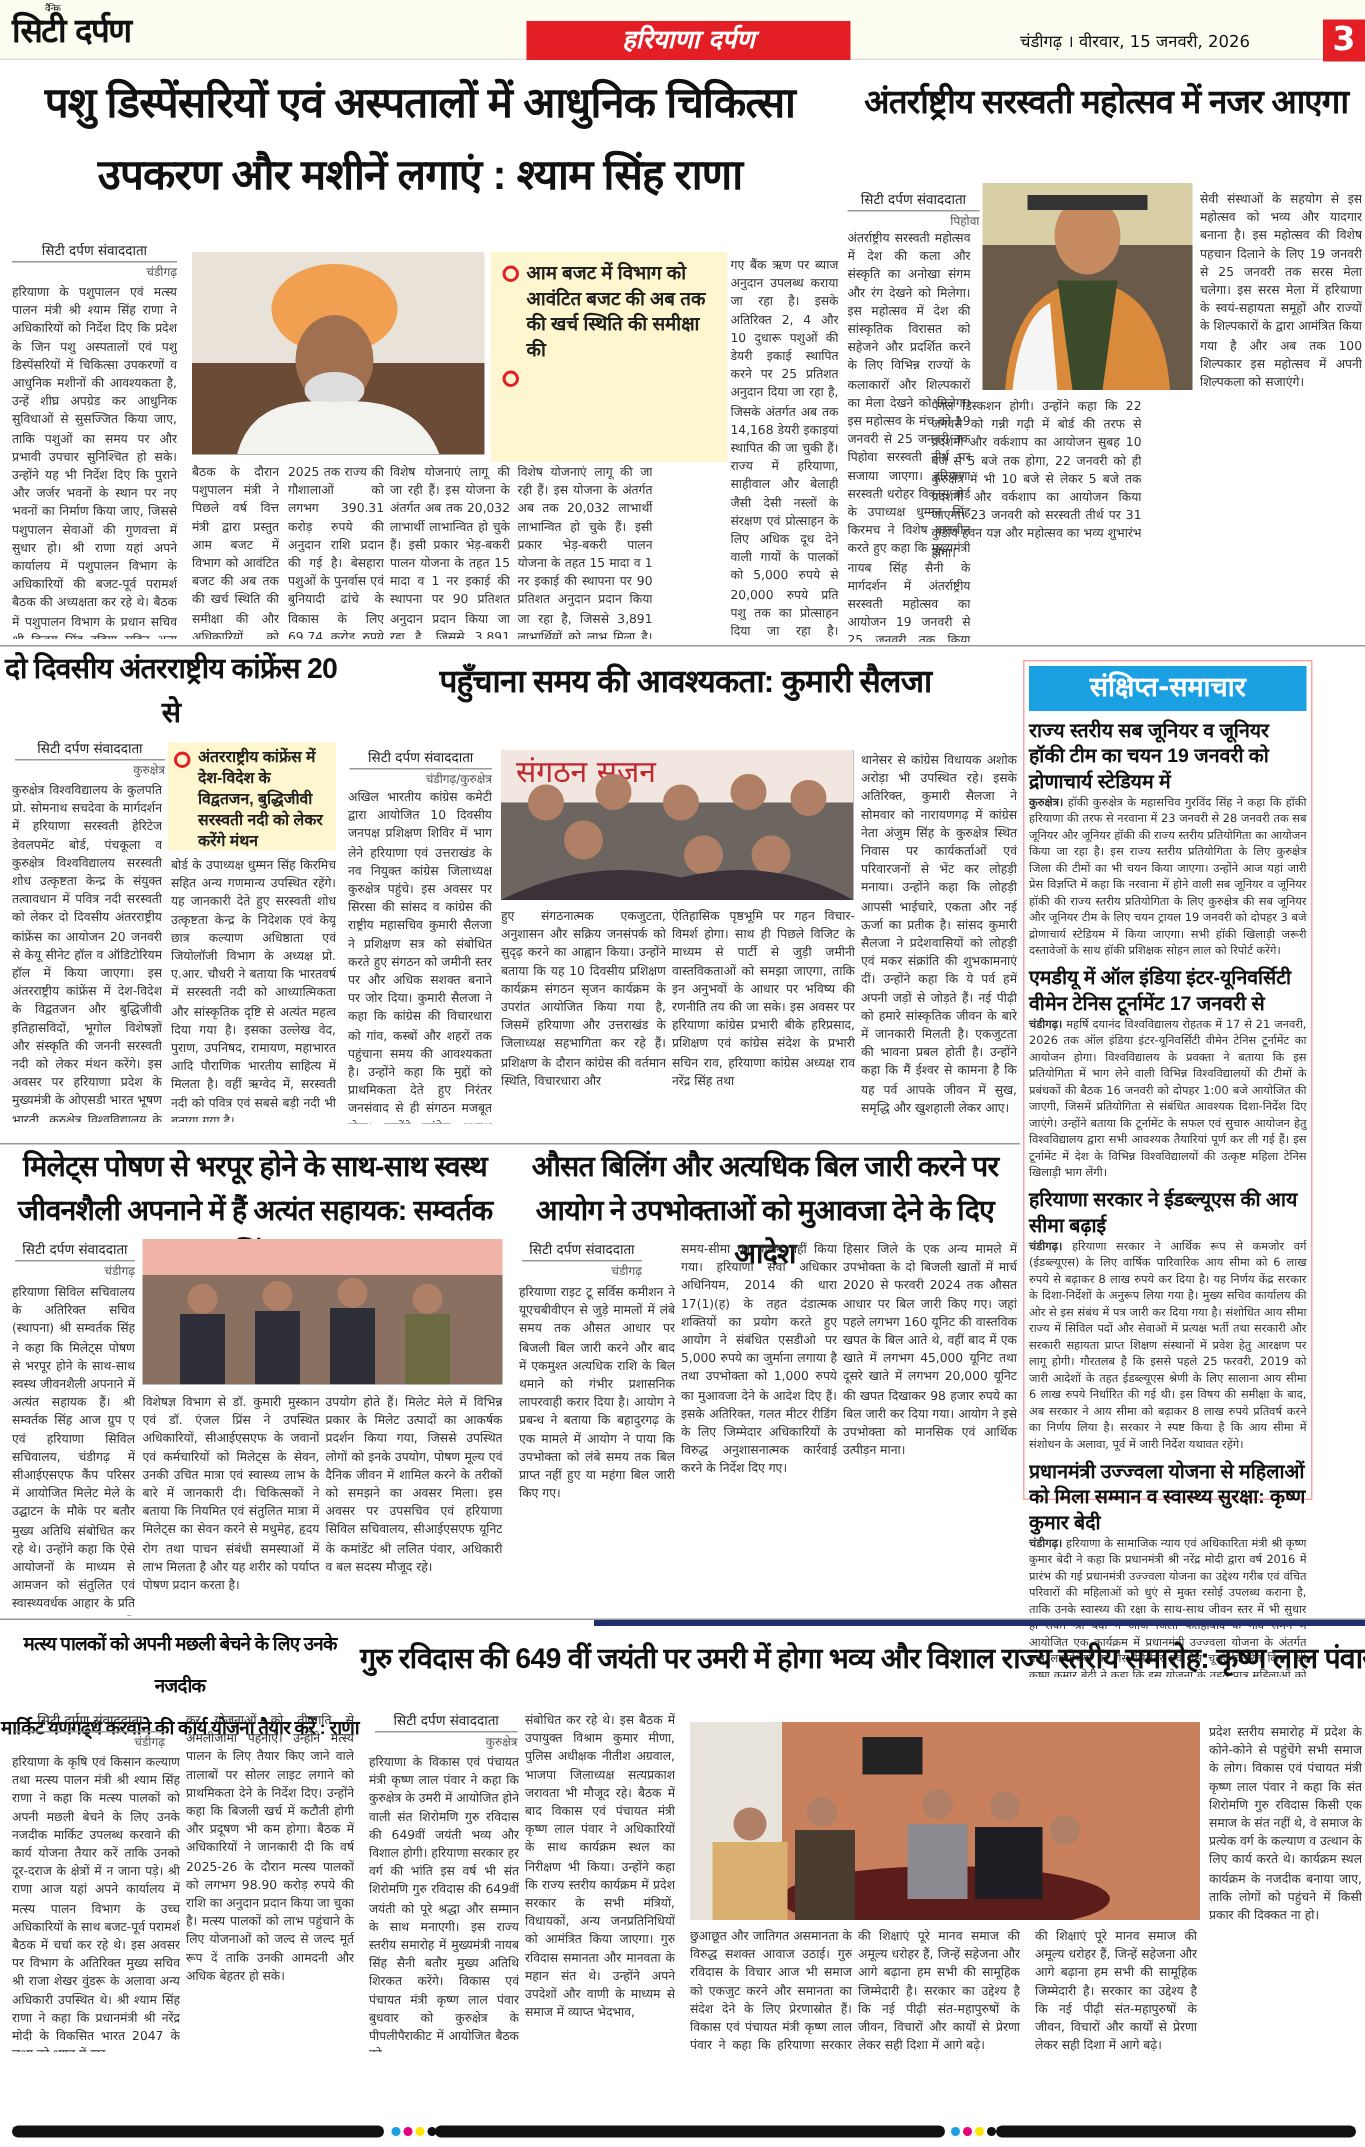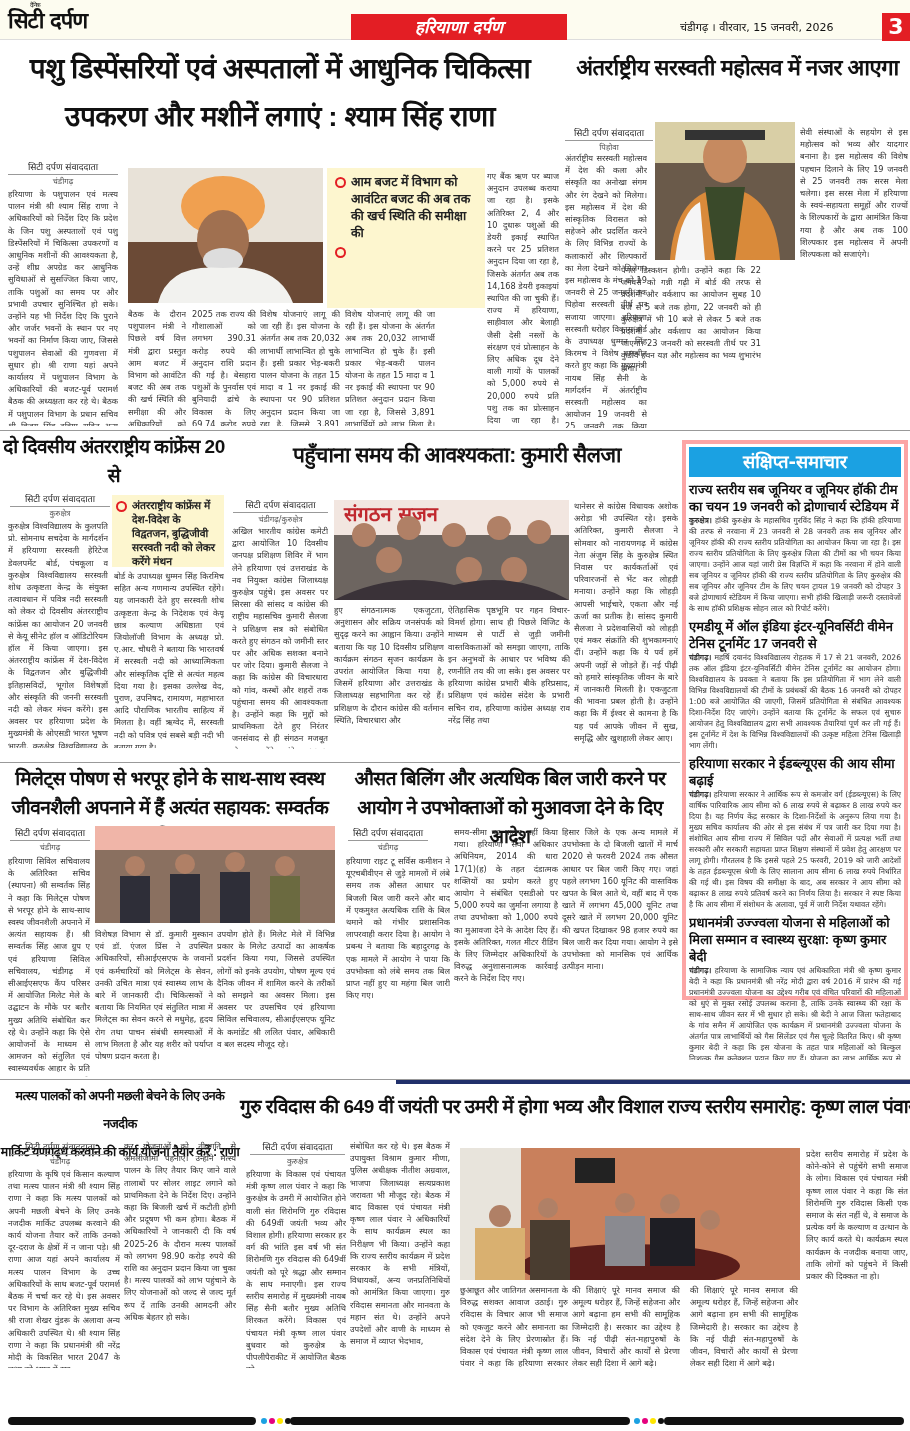--- a/index.html
+++ b/index.html
@@ -6,27 +6,27 @@
 body{width:910px;height:1431px;background:#fff;font-family:"DejaVu Sans",sans-serif;color:#1a1a1a;position:relative;overflow:hidden}
 .abs{position:absolute}
 .masthead{left:0;top:0;width:910px;height:40px;background:#fdfcf0;border-bottom:1px solid #ddd}
 .logo{left:8px;top:4px;font-size:22px;font-weight:bold;color:#111;letter-spacing:-1px}
 .logo small{position:absolute;top:-3px;left:22px;font-size:6px;font-weight:normal}
 .section-banner{left:351px;top:14px;width:216px;height:26px;background:#e31e24;color:#fff;font-size:17px;font-weight:bold;text-align:center;line-height:26px;font-style:italic}
 .dateline{left:680px;top:19px;font-size:11px;color:#111}
 .pageno{left:882px;top:13px;width:28px;height:28px;background:#e31e24;color:#fff;font-size:22px;font-weight:bold;text-align:center;line-height:28px}
 .hl{font-family:"Liberation Sans",sans-serif;font-weight:bold;color:#111;text-align:center;line-height:1.15;letter-spacing:-0.5px}
 .byline{font-size:9px;color:#222;text-align:center;border-bottom:1px solid #999;padding-bottom:1px}
-.place{font-size:8px;color:#555;text-align:center}
+.place{font-size:8px;color:#555;text-align:right}
 .col{font-size:8.2px;line-height:12.2px;color:#333;text-align:justify;overflow:hidden}
 .photo{background:#8a7b6a;overflow:hidden}
 .hiblock{background:#fdf6cf;padding:6px 8px}
 .hiitem{font-family:"Liberation Sans",sans-serif;font-weight:bold;font-size:12.5px;line-height:17px;color:#222;padding-left:16px;position:relative;margin-bottom:2px}
 .hiitem .bullet{position:absolute;left:0;top:3px;width:11px;height:11px;border:2px solid #e31e24;border-radius:50%}
-.sidebox{left:682px;top:440px;width:226px;height:560px;border:4px solid #fca5a5;padding:3px}
+.sidebox{left:682px;top:440px;width:193px;height:560px;border:1px solid #fca5a5;padding:3px}
 .sidehead{background:#1ba1e2;color:#fff;text-align:center;font-size:18px;font-weight:bold;height:30px;line-height:30px}
 .brief-h{font-family:"Liberation Sans",sans-serif;font-weight:bold;font-size:13px;line-height:17px;color:#111;margin-top:4px}
 .brief-t{font-size:7.6px;line-height:11px;color:#333;text-align:justify}
 .rule{background:#999}
 .bottom-banner{left:396px;top:1080px;width:514px;height:4px;background:#21306b}
 .regbar{height:8px;background:#111;border-radius:4px}
 .regdot{width:6px;height:6px;border-radius:50%}
 </style>
 </head>
 <body>
@@ -105,21 +105,21 @@
 
 <div class="abs hl" style="left:232px;top:440px;width:450px;font-size:21px;line-height:29px">
   <div>पहुँचाना समय की आवश्यकता: कुमारी सैलजा</div>
 </div>
 <div class="abs" style="left:233px;top:498px;width:95px">
   <div class="byline">सिटी दर्पण संवाददाता</div>
   <div class="place">चंडीगढ़/कुरुक्षेत्र</div>
 </div>
 <div class="abs col" style="left:232px;top:525px;width:96px;height:224px">अखिल भारतीय कांग्रेस कमेटी द्वारा आयोजित 10 दिवसीय जनपक्ष प्रशिक्षण शिविर में भाग लेने हरियाणा एवं उत्तराखंड के नव नियुक्त कांग्रेस जिलाध्यक्ष कुरुक्षेत्र पहुंचे। इस अवसर पर सिरसा की सांसद व कांग्रेस की राष्ट्रीय महासचिव कुमारी सैलजा ने प्रशिक्षण सत्र को संबोधित करते हुए संगठन को जमीनी स्तर पर और अधिक सशक्त बनाने पर जोर दिया। कुमारी सैलजा ने कहा कि कांग्रेस की विचारधारा को गांव, कस्बों और शहरों तक पहुंचाना समय की आवश्यकता है। उन्होंने कहा कि मुद्दों को प्राथमिकता देते हुए निरंतर जनसंवाद से ही संगठन मजबूत होगा। उन्होंने कांग्रेस अध्यक्ष मल्लिकार्जुन खरगे एवं लोकसभा में नेता प्रतिपक्ष राहुल गांधी के संदेश को साझा करते</div>
 <div class="abs photo" style="left:334px;top:500px;width:235px;height:100px;background:#6d6560">
-  <div style="position:absolute;left:0;top:0;width:235px;height:35px;background:#f2e6e0;color:#c0282e;font-weight:bold;font-size:20px;padding-left:10px">संगठन सृजन</div>
+  <div style="position:absolute;left:0;top:0;width:235px;height:35px;background:#f2e6e0;color:#c0282e;font-weight:normal;font-size:20px;padding-left:10px">संगठन सृजन</div>
   <svg width="235" height="100" style="position:absolute;left:0;top:0">
       <g fill="#b08066">
         <circle cx="30" cy="35" r="12"></circle>
         <circle cx="75" cy="28" r="12"></circle>
         <circle cx="120" cy="35" r="12"></circle>
         <circle cx="165" cy="28" r="12"></circle>
         <circle cx="205" cy="32" r="12"></circle>
         <circle cx="55" cy="60" r="13"></circle>
         <circle cx="135" cy="70" r="13"></circle>
         <circle cx="180" cy="70" r="13"></circle>

